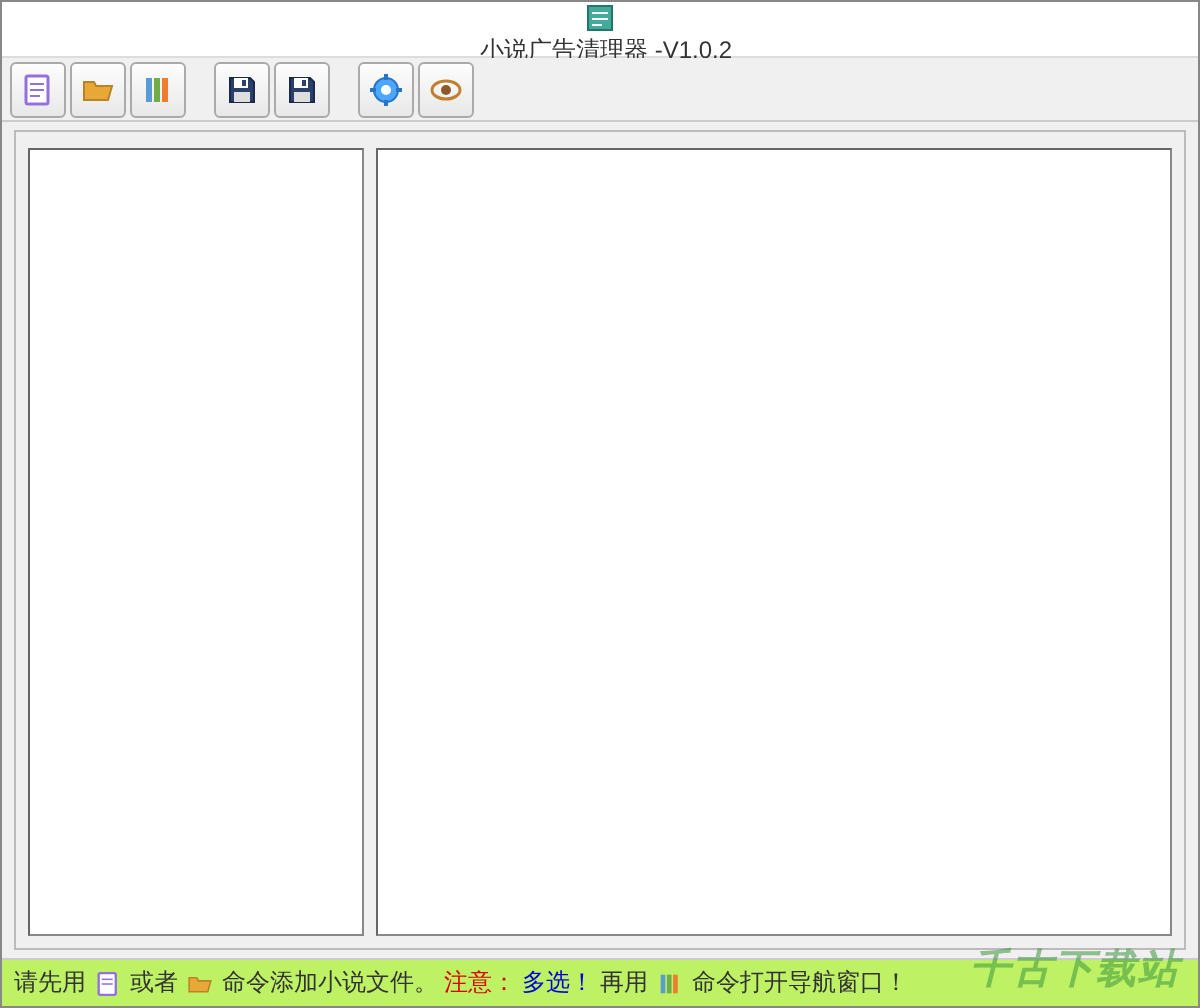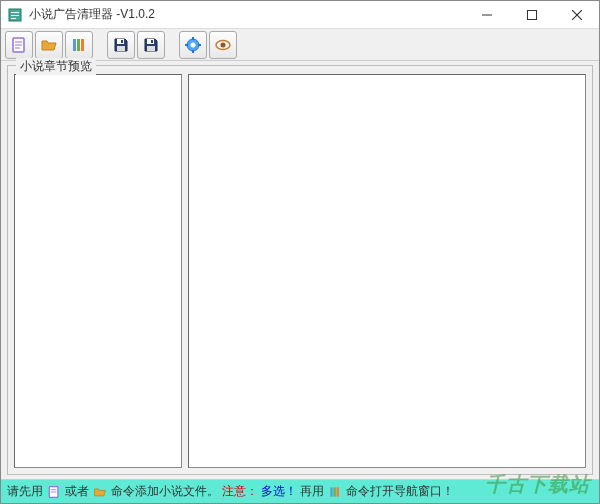--- a/index.html
+++ b/index.html
@@ -20,20 +20,21 @@
       display: flex;
       flex-direction: column;
     }
     .titlebar {
       height: 28px;
       background: #fff;
       display: flex;
       align-items: center;
       padding-left: 6px;
       border-bottom: 1px solid #ddd;
+      flex-direction: column;
     }
     .titlebar-icon {
       width: 16px;
       height: 16px;
       margin-right: 6px;
       display: inline-flex;
       align-items: center;
       justify-content: center;
     }
     .titlebar-text {
@@ -108,21 +109,21 @@
     }
     .panel-left {
       width: 168px;
       margin-right: 6px;
     }
     .panel-right {
       flex: 1;
     }
     .statusbar {
       height: 24px;
-      background: #5eead4;
+      background: #bef264;
       border-top: 1px solid #ccc;
       display: flex;
       align-items: center;
       padding: 0 6px;
       font-size: 12px;
       gap: 3px;
       white-space: nowrap;
       overflow: hidden;
     }
     .status-text { color: #333; }
@@ -238,21 +239,20 @@
     <div class="tool-btn" title="预览">
       <svg width="18" height="18" viewBox="0 0 18 18">
           <ellipse cx="9" cy="9" rx="7" ry="4.5" fill="none" stroke="#c08030" stroke-width="1.5"></ellipse>
           <circle cx="9" cy="9" r="2.5" fill="#8b5a2b"></circle>
         </svg>
     </div>
   </div>
 
   <div class="content-area">
     <div class="fieldset">
-      <span class="fieldset-label">小说章节预览</span>
       <div class="panel panel-left"></div>
       <div class="panel panel-right"></div>
     </div>
   </div>
 
   <div class="statusbar">
     <span class="status-text">请先用</span>
     <span class="mini-icon">
       <svg width="14" height="14" viewBox="0 0 18 18">
           <rect x="3" y="2" width="11" height="14" rx="1" fill="#fff" stroke="#9370db" stroke-width="1.5"></rect>

